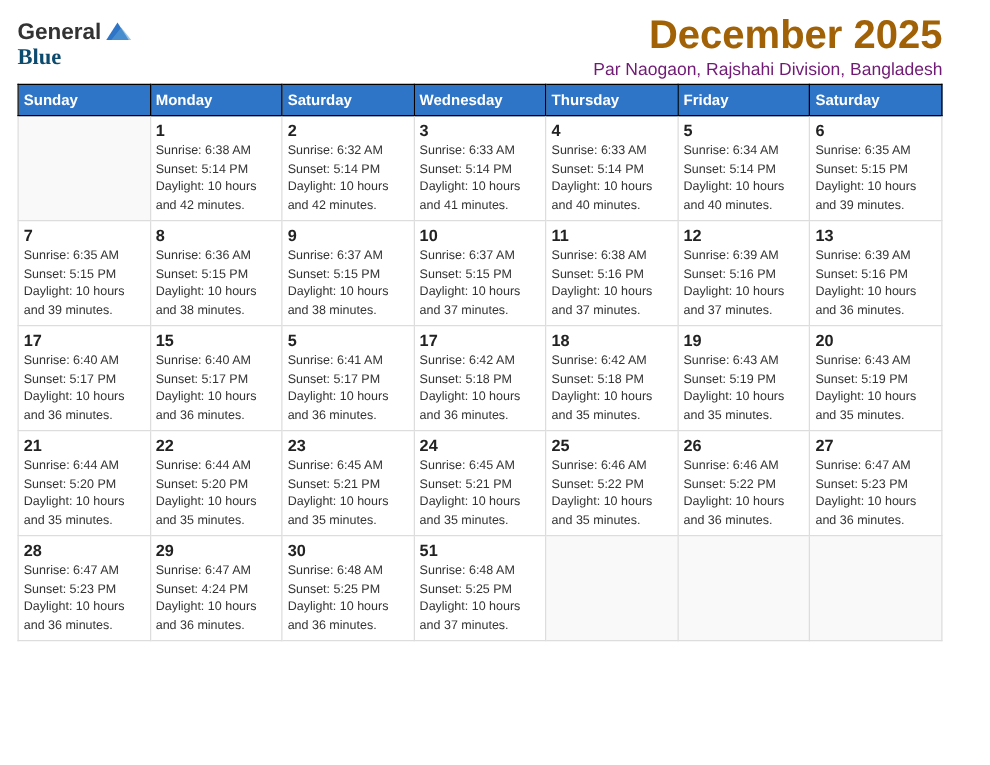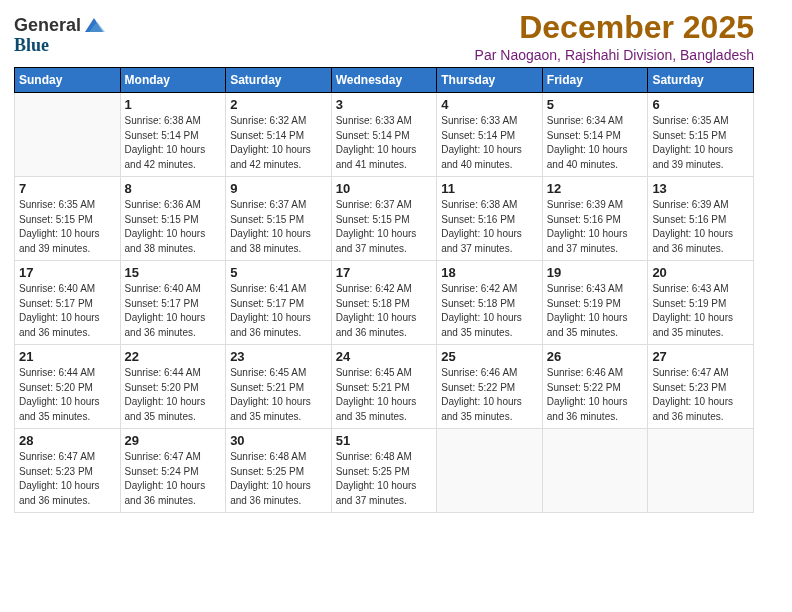--- a/index.html
+++ b/index.html
@@ -368,21 +368,21 @@
             <div class="day-info">
               <div>Sunrise: 6:47 AM</div>
               <div>Sunset: 5:23 PM</div>
               <div>Daylight: 10 hours and 36 minutes.</div>
             </div>
           </td>
           <td>
             <div class="day-number">29</div>
             <div class="day-info">
               <div>Sunrise: 6:47 AM</div>
-              <div>Sunset: 5:24 PM</div>
+              <div>Sunset: 4:24 PM</div>
               <div>Daylight: 10 hours and 36 minutes.</div>
             </div>
           </td>
           <td>
             <div class="day-number">30</div>
             <div class="day-info">
               <div>Sunrise: 6:48 AM</div>
               <div>Sunset: 5:25 PM</div>
               <div>Daylight: 10 hours and 36 minutes.</div>
             </div>

